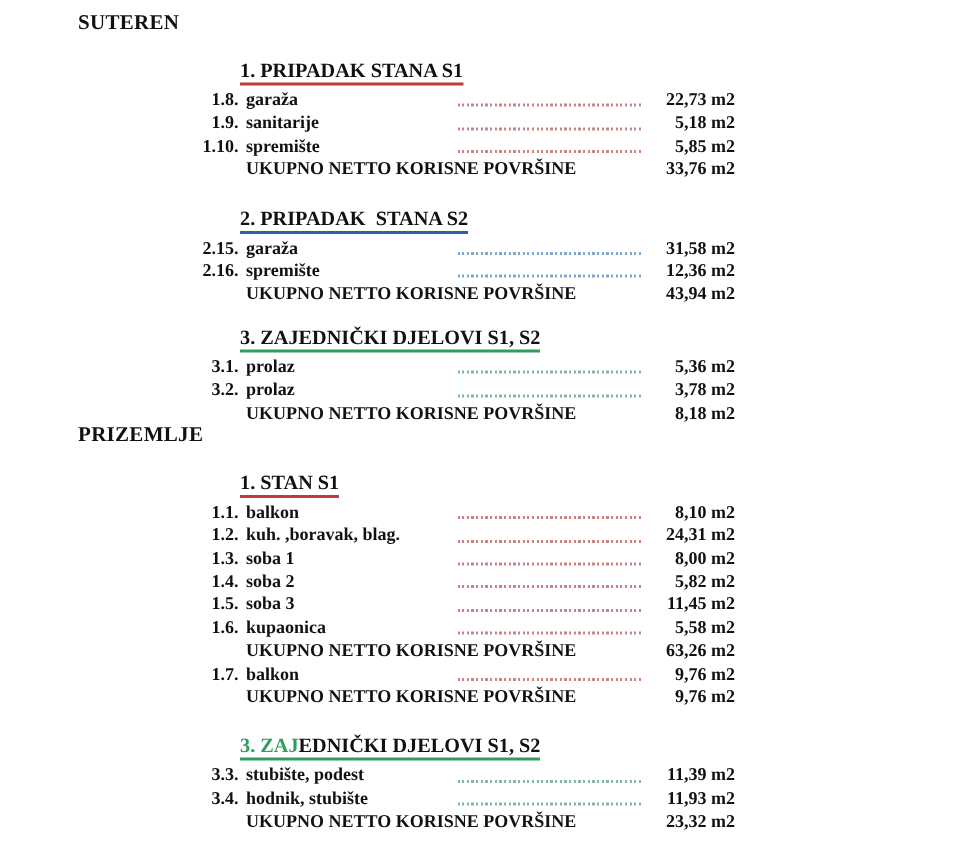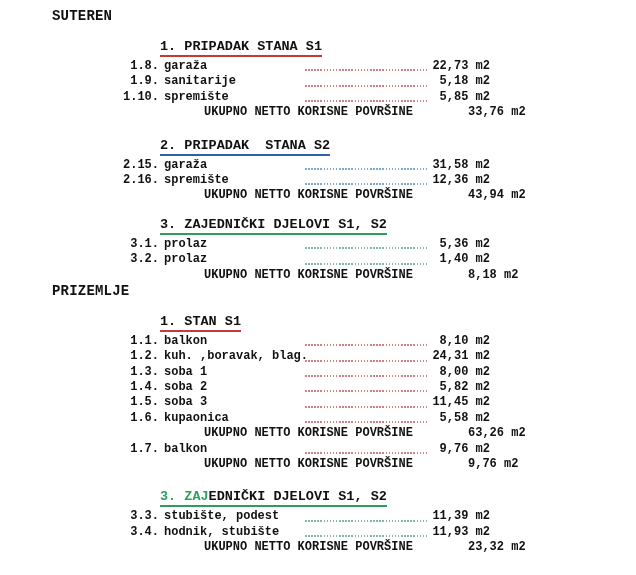--- a/index.html
+++ b/index.html
@@ -4,21 +4,21 @@
 <style>
   html, body { margin: 0; padding: 0; background: #ffffff; }
   .doc {
     position: relative;
     width: 636px;
     height: 575px;
     box-sizing: border-box;
     padding-top: 8px;
     background: #ffffff;
     color: #111111;
-    font-family: Liberation Mono, monospace;
+    font-family: Liberation Serif, serif;
     font-weight: bold;
     overflow: hidden;
     border-radius: 11px;
   }
   .floor-title {
     margin: 0 0 0 52px;
     font-size: 14px;
     line-height: 16px;
     letter-spacing: 0.2px;
     white-space: pre;
@@ -38,21 +38,21 @@
   .row {
     display: flex;
     width: 490px;
     height: 15.4px;
     line-height: 15.4px;
     font-size: 12px;
     white-space: pre;
   }
   .num   { flex: none; width: 159px; text-align: right; }
   .label { flex: none; width: 146px; padding-left: 5px; box-sizing: border-box; }
-  .label.wide { width: 269px; margin-left: 40px; }
+  .label.wide { width: 269px; }
   .dots  {
     flex: none;
     width: 123px;
     align-self: flex-end;
     height: 2px;
     margin-bottom: 3px;
     background-image: repeating-linear-gradient(90deg, currentColor 0 1.5px, transparent 1.5px 3.1px);
   }
   .value { flex: 1; text-align: right; }
 </style>
@@ -114,21 +114,21 @@
   <div class="row">
     <span class="num">3.1.</span>
     <span class="label">prolaz</span>
     <span class="dots" style="color: rgb(134, 184, 157);"></span>
     <span class="value">5,36 m2</span>
   </div>
   <div class="row">
     <span class="num">3.2.</span>
     <span class="label">prolaz</span>
     <span class="dots" style="color: rgb(134, 184, 157);"></span>
-    <span class="value">1,40 m2</span>
+    <span class="value">3,78 m2</span>
   </div>
   <div class="row total">
     <span class="num"></span>
     <span class="label wide">UKUPNO NETTO KORISNE POVRŠINE</span>
     <span class="value">8,18 m2</span>
   </div>
 
   <div class="floor-title gap-top">PRIZEMLJE</div>
 
   <h2 class="heading" style="border-bottom-color: rgb(196, 58, 58);"><span style="color: rgb(17, 17, 17);"></span><span>1. STAN S1</span></h2>

